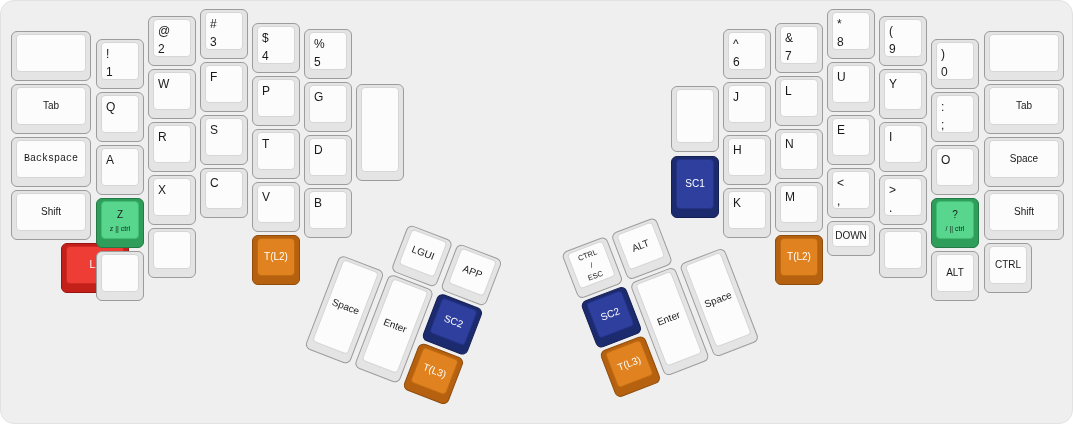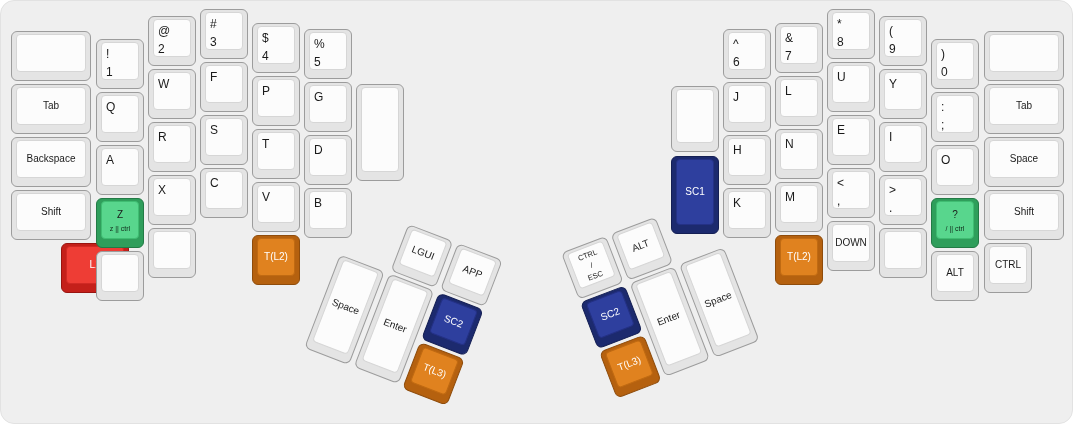--- a/index.html
+++ b/index.html
@@ -31,21 +31,21 @@
 <div class="stage">
   <div class="board">
       <div class="key white" style="left: 10px; top: 30px; width: 80px; height: 50px;">
         <div class="face"></div>
       </div>
       <div class="key white" style="left: 10px; top: 83px; width: 80px; height: 50px;">
         <div class="face center">
           <div class="lab">Tab</div>
         </div>
       </div>
-      <div class="key white" style="left: 10px; top: 136px; width: 80px; height: 50px;">
+      <div class="key white" style="left: 10px; top: 136px; width: 80px; height: 50px; font-family: Liberation Mono, monospace;">
         <div class="face center">
           <div class="lab">Backspace</div>
         </div>
       </div>
       <div class="key white" style="left: 10px; top: 189px; width: 80px; height: 50px;">
         <div class="face center">
           <div class="lab">Shift</div>
         </div>
       </div>
       <div class="key red" style="left: 60px; top: 242px; width: 68px; height: 50px;">
@@ -169,21 +169,21 @@
         <div class="face">
           <div class="lab">B</div>
         </div>
       </div>
       <div class="key white" style="left: 355px; top: 83px; width: 48px; height: 97px;">
         <div class="face"></div>
       </div>
       <div class="key white" style="left: 670px; top: 85px; width: 48px; height: 66px;">
         <div class="face"></div>
       </div>
-      <div class="key blue" style="left: 670px; top: 155px; width: 48px; height: 78px;">
+      <div class="key blue" style="left: 670px; top: 155px; width: 48px; height: 62px;">
         <div class="face center">
           <div class="lab">SC1</div>
         </div>
       </div>
       <div class="key white" style="left: 722px; top: 28px; width: 48px; height: 50px;">
         <div class="face">
           <div class="lab">^</div>
           <div class="lab">6</div>
         </div>
       </div>
@@ -243,21 +243,21 @@
         <div class="face">
           <div class="lab">E</div>
         </div>
       </div>
       <div class="key white" style="left: 826px; top: 167px; width: 48px; height: 50px;">
         <div class="face">
           <div class="lab">&lt;</div>
           <div class="lab">,</div>
         </div>
       </div>
-      <div class="key white" style="left: 826px; top: 220px; width: 48px; height: 50px;">
+      <div class="key white" style="left: 826px; top: 220px; width: 48px; height: 35px;">
         <div class="face center">
           <div class="lab">DOWN</div>
         </div>
       </div>
       <div class="key white" style="left: 878px; top: 15px; width: 48px; height: 50px;">
         <div class="face">
           <div class="lab">(</div>
           <div class="lab">9</div>
         </div>
       </div>

